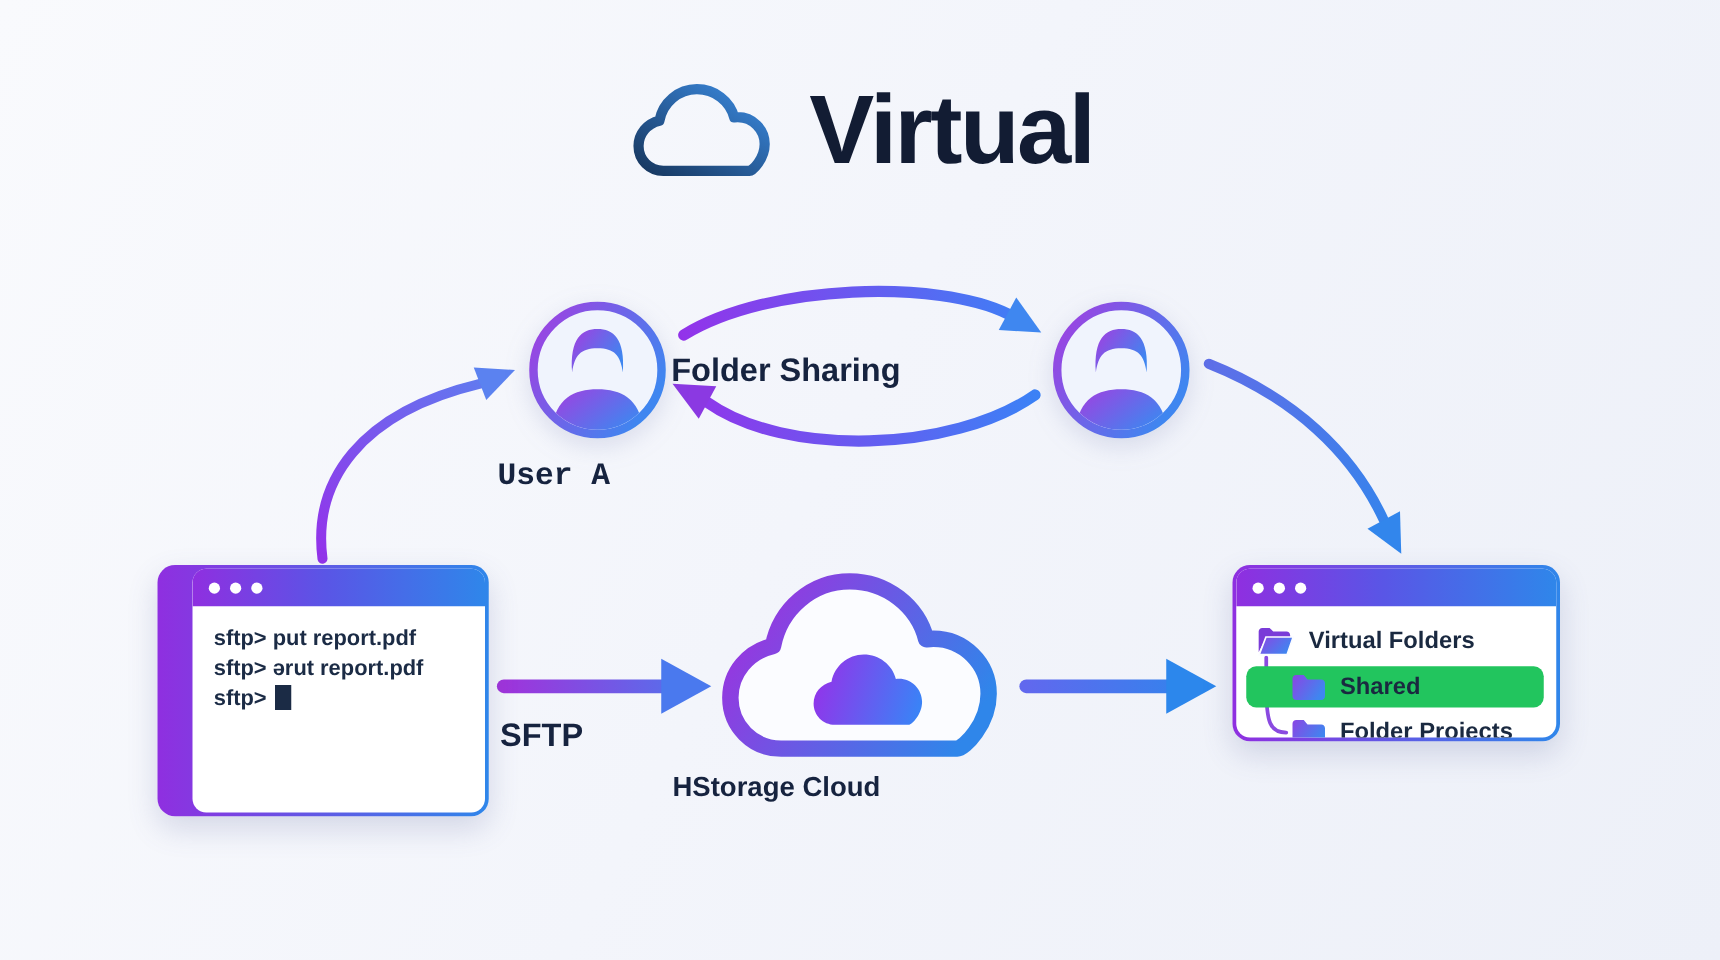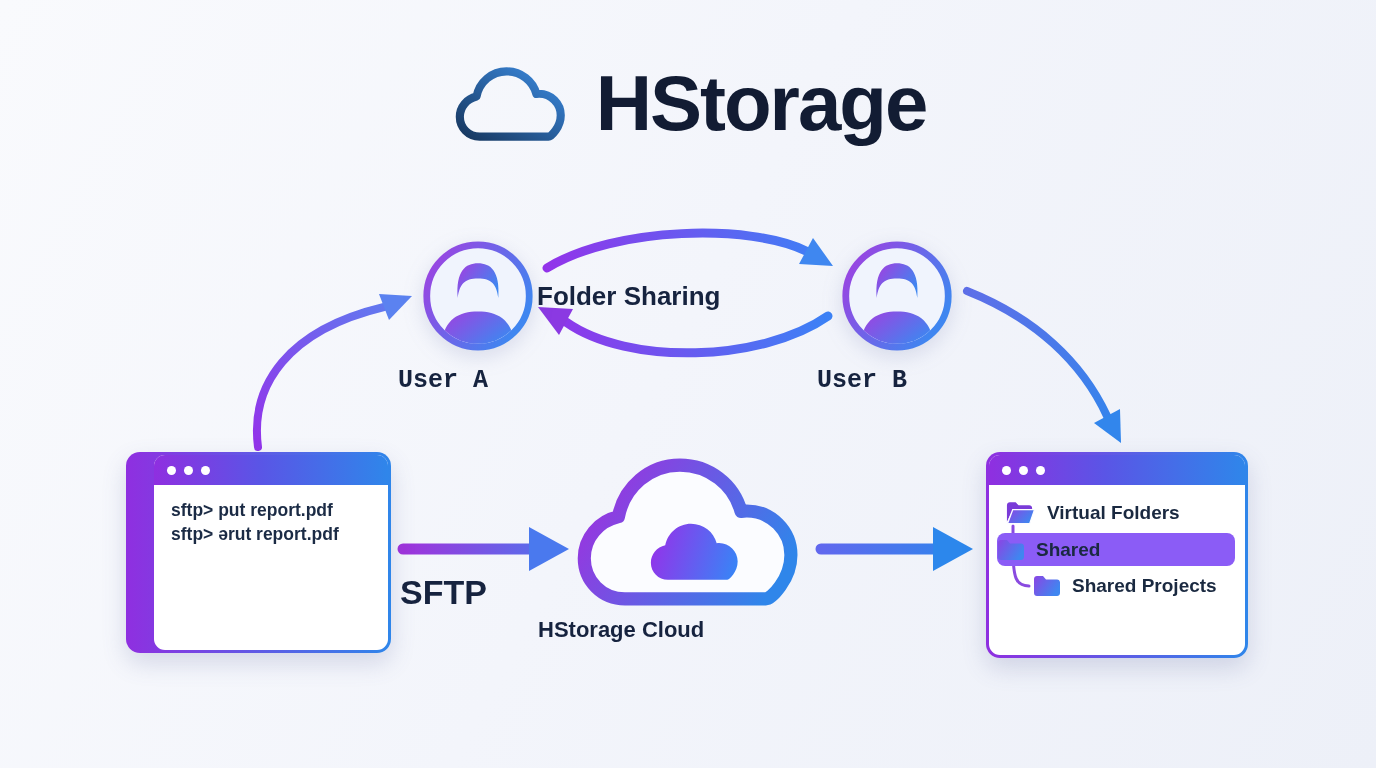--- a/index.html
+++ b/index.html
@@ -12,21 +12,21 @@
   .arrows { position:absolute; left:0; top:0; pointer-events:none; }
 
   
   .logo { position:absolute; left:0; right:0; top:58px; display:flex; justify-content:center; align-items:center; gap:26px; }
   .logo h1 { font-size:78px; font-weight:800; color:#121c33; letter-spacing:-2px; }
 
   
   .nlabel { position:absolute; font-weight:700; color:#16233f; }
   .lbl-user { width:160px; font-size:25px;font-family:Liberation Mono, monospace; }
   .lbl-share { width:300px; font-size:26px; }
-  .lbl-proto { width:160px; font-size:34px; }
+  .lbl-proto { width:160px; font-size:26px; }
   .lbl-cloud { width:300px; font-size:22px; }
 
   
   .avatar { position:absolute; width:116px; height:116px; filter:drop-shadow(0 6px 10px rgba(90,100,160,.18)); }
 
   
   .window { position:absolute; border-radius:14px; padding:3px;
     background:linear-gradient(90deg,#8f2fe0,#2f86ea);
     box-shadow:0 10px 24px rgba(80,90,150,.20); }
   .window-inner { width:100%; height:100%; background:#fff; border-radius:11px; overflow:hidden; display:flex; flex-direction:column; }
@@ -36,21 +36,21 @@
 
   
   .term-body { flex:1; padding:13px 17px; color:#1b2b45; font-size:17.5px; font-weight:700; line-height:24px; }
   .cursor { display:inline-block; width:13px; height:20px; background:#1b2b45; vertical-align:-4px; margin-left:7px; }
 
   
   .fb-body { position:relative; flex:1; color:#1a2940; }
   .fb-tree-lines { position:absolute; left:0; top:0; }
   .fb-row { position:absolute; display:flex; align-items:center; gap:11px; font-size:19px; font-weight:700; }
   .fb-root { left:16px; top:14px; height:28px; }
-  .fb-selected { left:8px; right:10px; top:48px; height:33px; background:#8b5cf6; border-radius:8px; }
+  .fb-selected { left:8px; right:10px; top:48px; height:33px; background:#22c55e; border-radius:8px; padding-left:36px; }
   .fb-child2 { left:44px; top:86px; height:30px; }
 </style>
 </head>
 <body>
 
 <div class="stage">
 
   <svg class="arrows" width="1376" height="768" viewBox="0 0 1376 768">
     <defs>
       <linearGradient id="gShare" gradientUnits="userSpaceOnUse" x1="545" y1="250" x2="830" y2="250">
@@ -109,21 +109,21 @@
   <div class="logo">
     <svg width="120" height="84" viewBox="6 -2 102 72">
       <defs>
         <linearGradient id="gLogo" x1="1" y1="0" x2="0" y2="1">
           <stop offset="0" stop-color="#3b8ae0"></stop>
             <stop offset="1" stop-color="#17375f"></stop>
         </linearGradient>
       </defs>
       <path d="M 90 62 L 31 62 C 21.5 62 14 54.5 14 45 C 14 36.5 20 29.5 28.3 27.6 C 30.7 15.2 41.3 6 54 6 C 66.3 6 76.7 14.2 79.6 25.4 C 80.4 25.3 81.2 25.2 82 25.2 C 92.2 25.2 100.5 33.5 100.5 43.6 C 100.5 53.8 92.2 62 90 62 Z" fill="none" stroke="url(#gLogo)" stroke-width="7" stroke-linejoin="round"></path>
     </svg>
-    <h1>HStorage</h1>
+    <h1>Virtual</h1>
   </div>
 
   <svg class="avatar" style="left:420px; top:238px;" viewBox="0 0 120 120">
     <defs>
       <linearGradient id="gAvA" x1="0" y1="0" x2="1" y2="0.6">
         <stop offset="0" stop-color="#a43de0"></stop>
           <stop offset="1" stop-color="#3f86f0"></stop>
       </linearGradient>
       <clipPath id="clipA">
           <circle cx="60" cy="60" r="49.5"></circle>
@@ -147,33 +147,33 @@
         </clipPath>
     </defs>
     <circle cx="60" cy="60" r="53" fill="#f0f4fd" stroke="url(#gAvB)" stroke-width="7"></circle>
     <g clip-path="url(#clipB)">
       <path d="M 39 62 C 37 34 47 26 60 26 C 73 26 83 34 81 62 C 79 48 74 42 60 42 C 46 42 41 48 39 62 Z" fill="url(#gAvB)"></path>
       <path d="M 22 112 C 24 84 40 76 60 76 C 80 76 96 84 98 112 Z" fill="url(#gAvB)"></path>
     </g>
   </svg>
 
   <div class="nlabel lbl-user" style="left:398px; top:366px;">User A</div>
-  <div class="nlabel lbl-user" style="left:817px; top:366px;">User B</div>
   <div class="nlabel lbl-share" style="left:537px; top:281px;">Folder Sharing</div>
 
   <div class="window" style="left:126px; top:452px; width:265px; height:201px;padding-left:28px;">
     <div class="window-inner">
       <div class="titlebar">
         <span class="dot"></span>
         <span class="dot"></span>
         <span class="dot"></span>
       </div>
       <div class="term-body">
         <div>sftp&gt; put report.pdf</div>
         <div>sftp&gt; ərut report.pdf</div>
+        <div><span>sftp&gt;</span><span class="cursor"></span></div>
       </div>
     </div>
   </div>
 
   <div class="nlabel lbl-proto" style="left:400px; top:573px;">SFTP</div>
 
   <svg style="position:absolute; left:562px; top:446px;" width="250" height="172" viewBox="6 -2 102 72">
     <defs>
       <linearGradient id="gCloudStroke" x1="0" y1="0.3" x2="1" y2="0.7">
         <stop offset="0" stop-color="#9a34df"></stop>
@@ -182,21 +182,21 @@
       <linearGradient id="gCloudInner" x1="0" y1="0.4" x2="1" y2="0.6">
         <stop offset="0" stop-color="#9333ea"></stop>
           <stop offset="1" stop-color="#3b82f6"></stop>
       </linearGradient>
     </defs>
     <path d="M 90 62 L 31 62 C 21.5 62 14 54.5 14 45 C 14 36.5 20 29.5 28.3 27.6 C 30.7 15.2 41.3 6 54 6 C 66.3 6 76.7 14.2 79.6 25.4 C 80.4 25.3 81.2 25.2 82 25.2 C 92.2 25.2 100.5 33.5 100.5 43.6 C 100.5 53.8 92.2 62 90 62 Z" fill="#fbfcff" stroke="url(#gCloudStroke)" stroke-width="5.5" stroke-linejoin="round"></path>
     <path transform="translate(36,28) scale(0.42)" d="M 90 62 L 31 62 C 21.5 62 14 54.5 14 45 C 14 36.5 20 29.5 28.3 27.6 C 30.7 15.2 41.3 6 54 6 C 66.3 6 76.7 14.2 79.6 25.4 C 80.4 25.3 81.2 25.2 82 25.2 C 92.2 25.2 100.5 33.5 100.5 43.6 C 100.5 53.8 92.2 62 90 62 Z" fill="url(#gCloudInner)"></path>
   </svg>
   <div class="nlabel lbl-cloud" style="left:538px; top:617px;">HStorage Cloud</div>
 
-  <div class="window" style="left:986px; top:452px; width:262px; height:206px;">
+  <div class="window" style="left:986px; top:452px; width:262px; height:141px;">
     <div class="window-inner">
       <div class="titlebar">
         <span class="dot"></span>
         <span class="dot"></span>
         <span class="dot"></span>
       </div>
       <div class="fb-body">
         <svg class="fb-tree-lines" width="256" height="164">
           <path d="M 24 41 L 24 64 L 40 64 M 24 64 C 24 93 27 101 40 101" stroke="#8a4ae0" stroke-width="3" fill="none" stroke-linecap="round"></path>
         </svg>
@@ -228,19 +228,19 @@
         <div class="fb-row fb-child2">
           <svg width="28" height="22" viewBox="0 0 28 22">
             <defs>
                 <linearGradient id="gFc2" x1="0" y1="0" x2="1" y2="0.5">
               <stop offset="0" stop-color="#8b45e4"></stop>
                   <stop offset="1" stop-color="#3f86f0"></stop>
                 </linearGradient>
               </defs>
             <path d="M 1 4 C 1 2.3 2.3 1 4 1 H 10 L 13 4.5 H 24 C 25.7 4.5 27 5.8 27 7.5 V 18 C 27 19.7 25.7 21 24 21 H 4 C 2.3 21 1 19.7 1 18 Z" fill="url(#gFc2)"></path>
           </svg>
-          <span>Shared Projects</span>
+          <span>Folder Projects</span>
         </div>
       </div>
     </div>
   </div>
 
 </div>
 
 </body></html>

